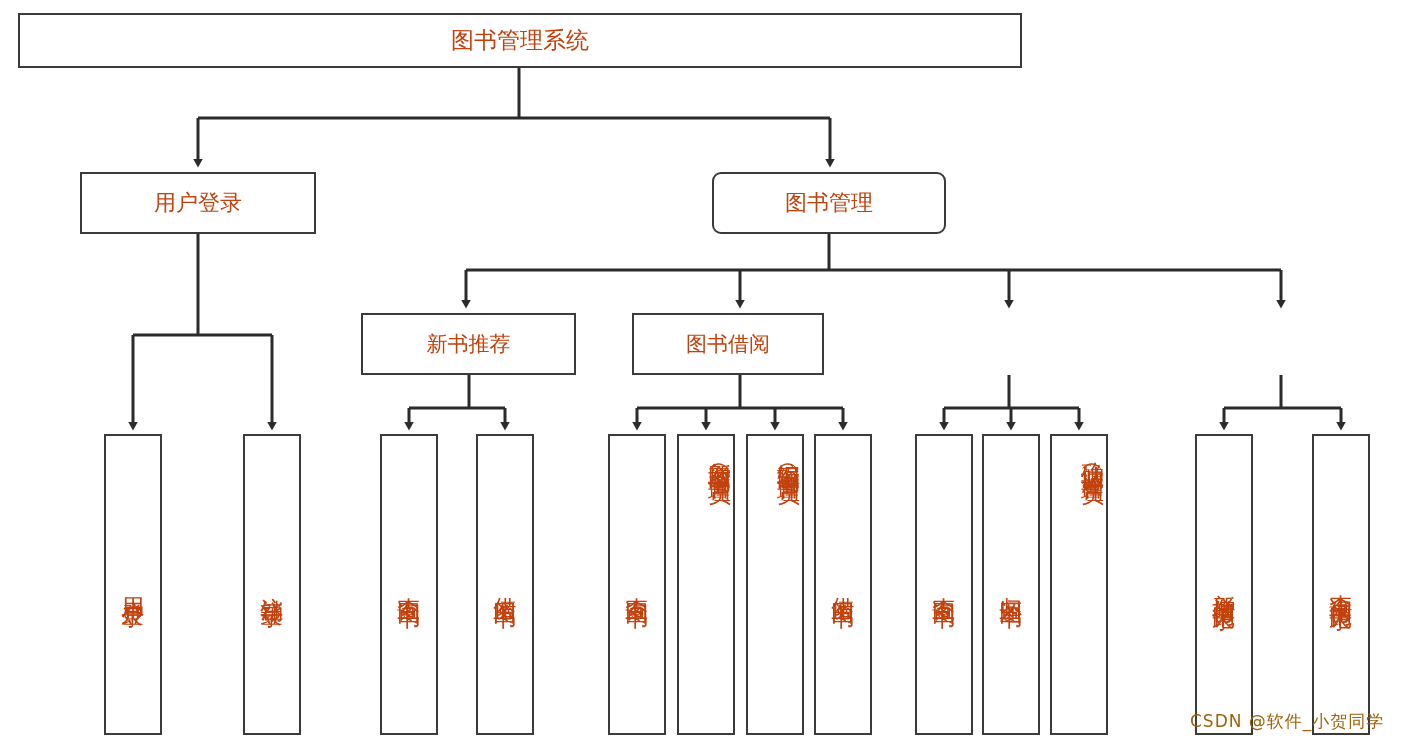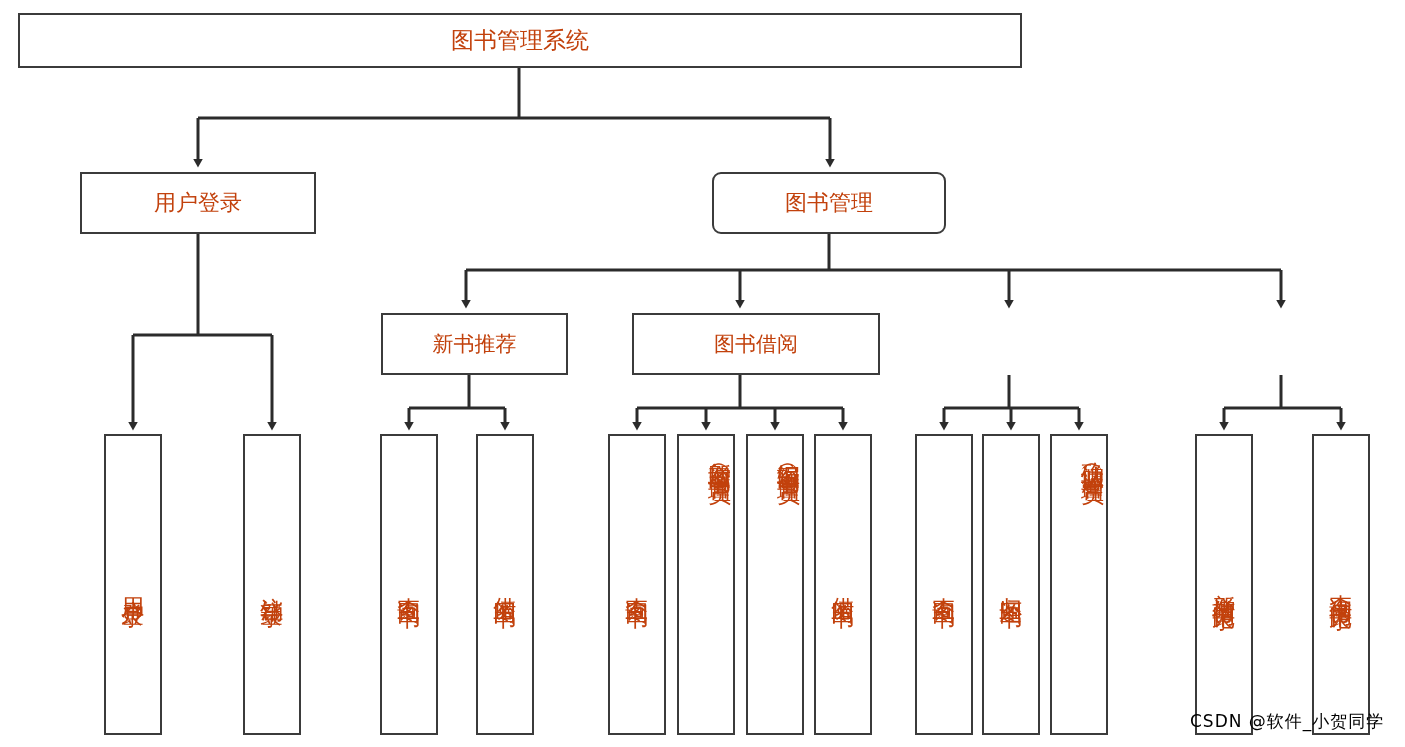--- a/index.html
+++ b/index.html
@@ -41,21 +41,21 @@
     justify-content:flex-start;
   }
   svg#edges{
     position:absolute;left:0;top:0;width:1405px;height:747px;
     pointer-events:none;
   }
   #watermark{
     position:absolute;
     left:1190px;top:710px;
     font-size:17px;
-    color:#000000;
+    color:#a16207;
     letter-spacing:1px;
     white-space:pre;
   }
 </style>
 </head>
 <body>
 
 <div id="diagram">
 
   <svg id="edges" viewBox="0 0 1405 747">
@@ -106,22 +106,22 @@
       <path d="M1224,408 L1224,423" marker-end="url(#arrow)"></path>
       <path d="M1341,408 L1341,423" marker-end="url(#arrow)"></path>
     </g>
   </svg>
 
   <div class="node root" style="left:18px;top:13px;width:1004px;height:55px;">图书管理系统</div>
 
   <div class="node level2" style="left:80px;top:172px;width:236px;height:62px;">用户登录</div>
   <div class="node level2" style="left:712px;top:172px;width:234px;height:62px;border-radius:9px;">图书管理</div>
 
-  <div class="node level3" style="left:361px;top:313px;width:187px;height:62px;margin-left:20px;">新书推荐</div>
-  <div class="node level3" style="left:632px;top:313px;width:248px;height:62px;">图书借阅</div>
+  <div class="node level3" style="left:361px;top:313px;width:215px;height:62px;">新书推荐</div>
+  <div class="node level3" style="left:632px;top:313px;width:192px;height:62px;">图书借阅</div>
 
   <div class="node leaf" style="left:104px;top:434px;width:58px;height:301px;">用户登录</div>
   <div class="node leaf" style="left:243px;top:434px;width:58px;height:301px;">注销登录</div>
 
   <div class="node leaf" style="left:380px;top:434px;width:58px;height:301px;">查询图书</div>
   <div class="node leaf" style="left:476px;top:434px;width:58px;height:301px;">借阅图书</div>
 
   <div class="node leaf" style="left:608px;top:434px;width:58px;height:301px;">查询图书</div>
   <div class="node leaf long" style="left:677px;top:434px;width:58px;height:301px;">新增图书（管理员）</div>
   <div class="node leaf long" style="left:746px;top:434px;width:58px;height:301px;">编辑图书（管理员）</div>

